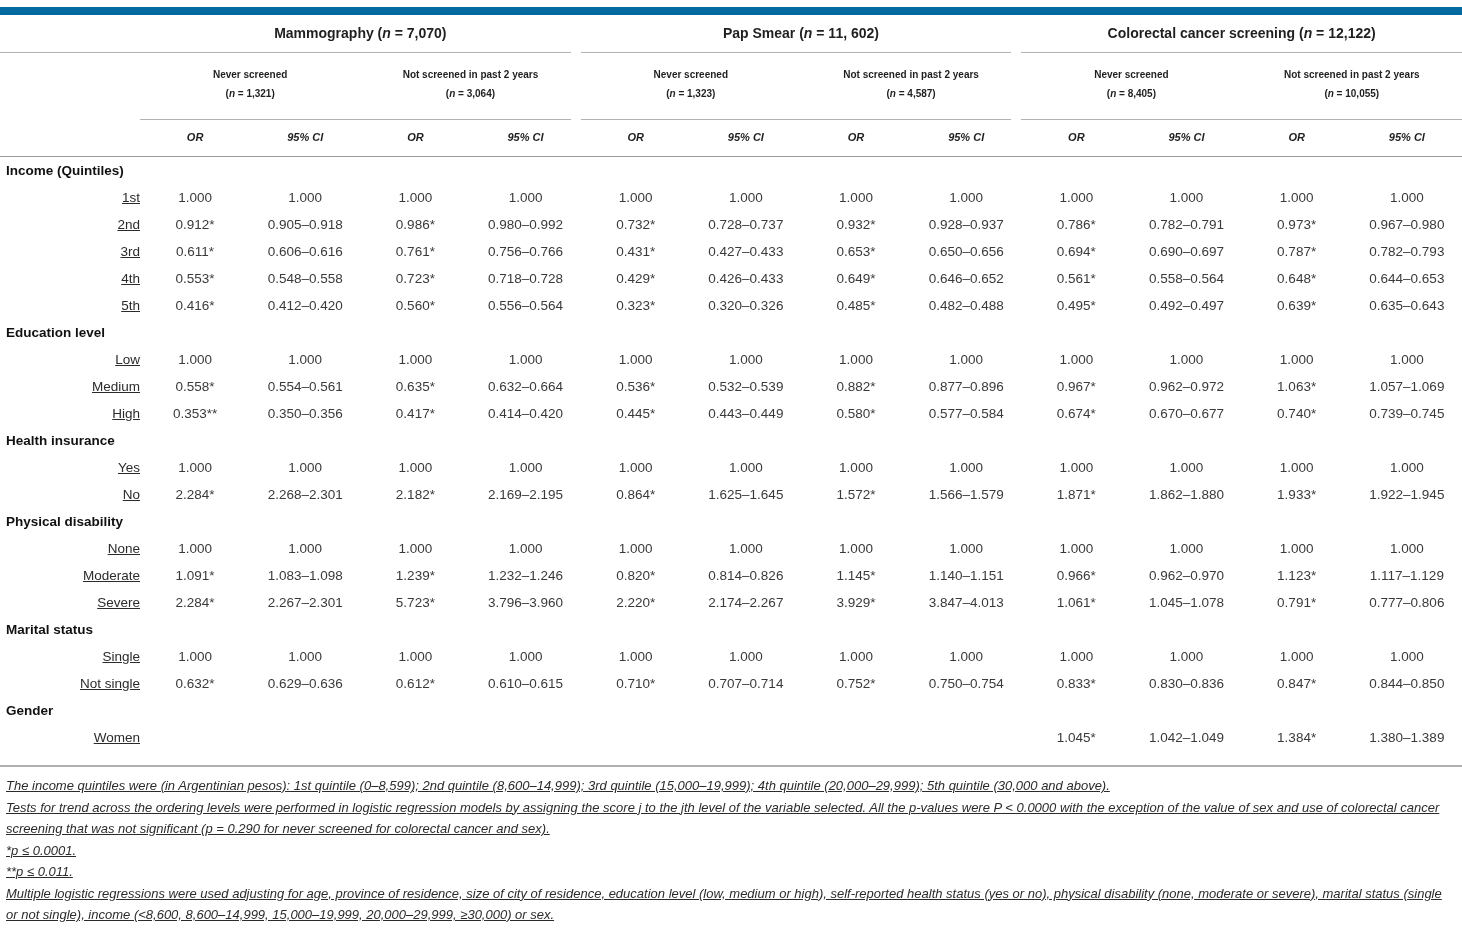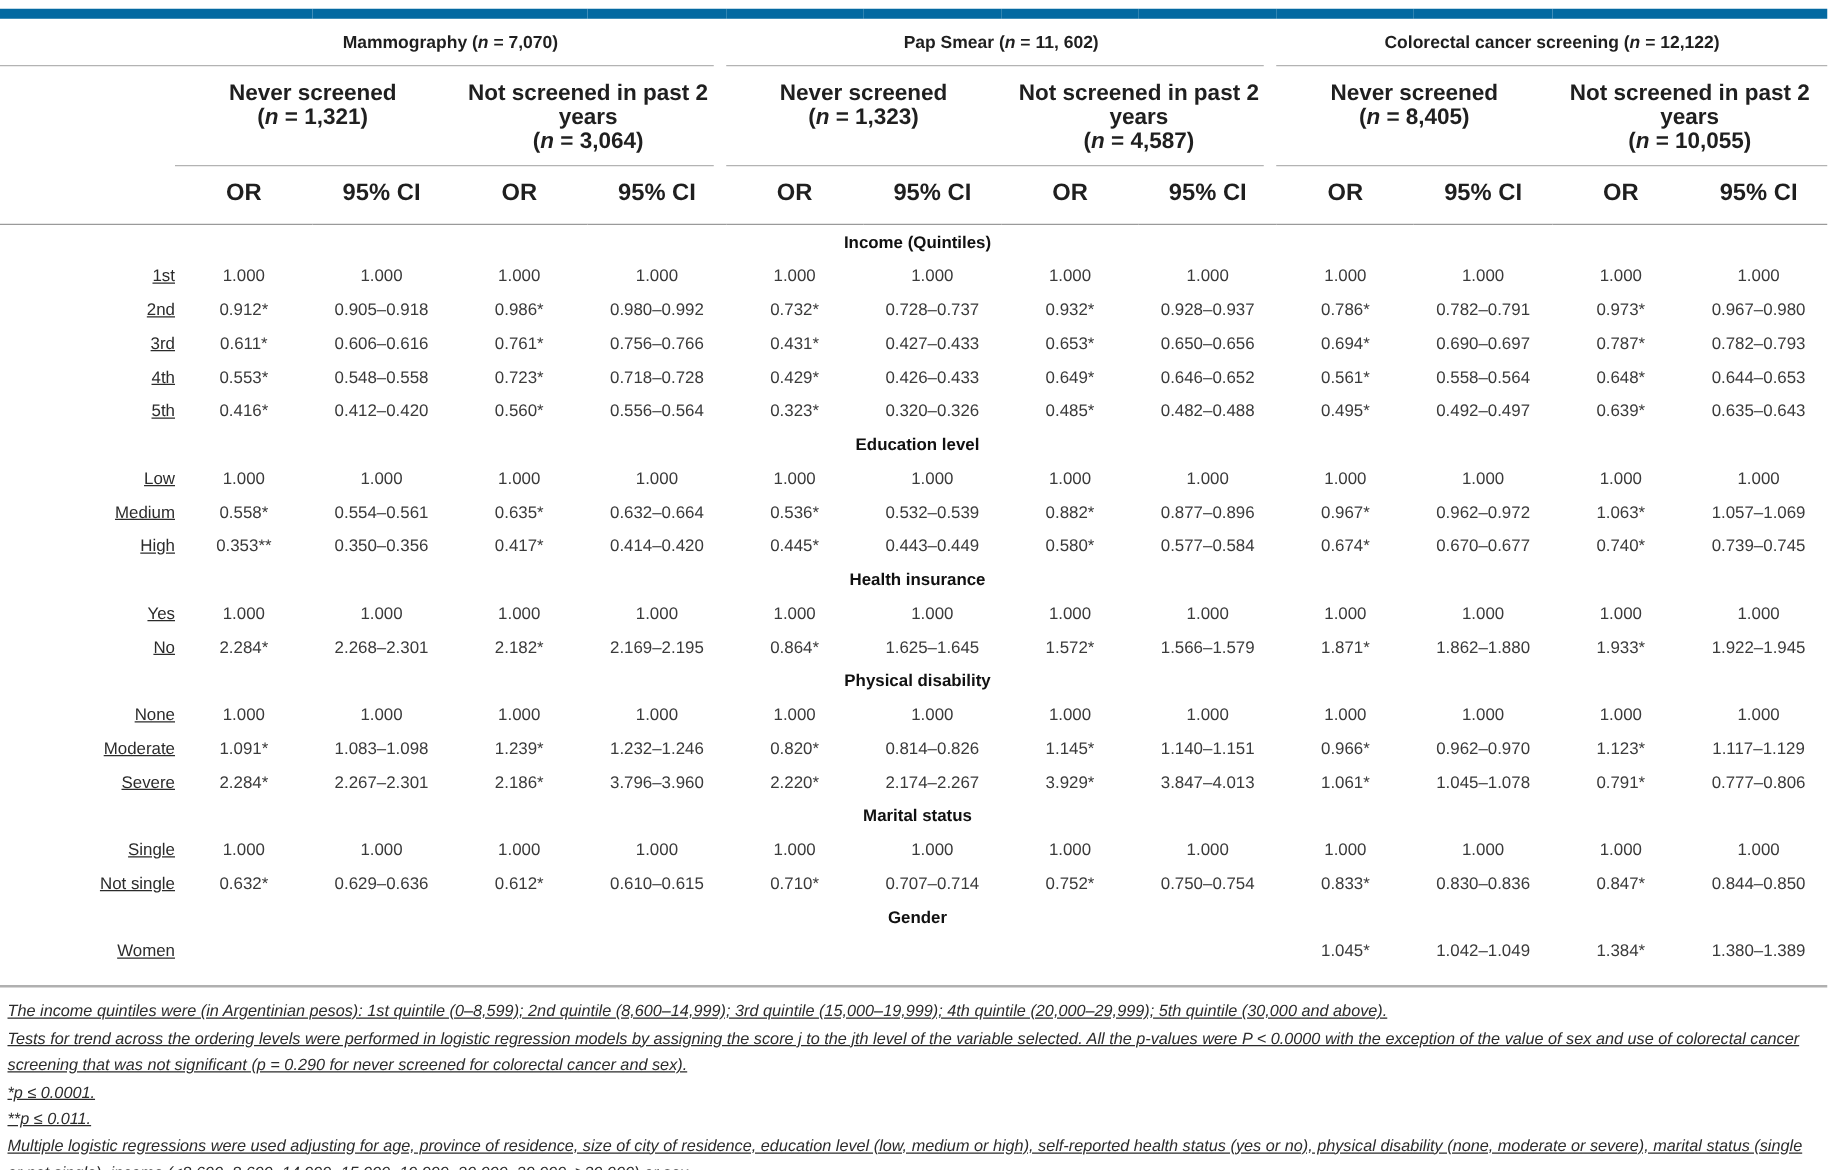--- a/index.html
+++ b/index.html
@@ -25,53 +25,54 @@
   
   thead th { font-weight: bold; color: #1f1f1f; }
   tr.r-group th {
     font-size: 14px;
     padding: 9px 0 10px 0;
     text-align: center;
     vertical-align: middle;
     line-height: 18px;
   }
   tr.r-sub th {
-    font-size: 18px;
+    font-size: 10px;
     text-align: center;
     vertical-align: top;
     padding: 12px 4px 10px 4px;
     line-height: 19px;
     height: 66px;
     box-sizing: border-box;
   }
   tr.r-orci th {
-    font-size: 19px;
+    font-size: 11px;
     text-align: center;
     vertical-align: middle;
     padding: 11px 0 13px 0;
     border-bottom: 1px solid #9a9a9a;
+    font-style: italic;
   }
   tr.r-rule td { padding: 0; height: 1px; }
   .rule { border-top: 1px solid #b3b3b3; height: 0; }
   .rule.gap-r { margin-right: 10px; }
   .it { font-style: italic; }
   .sub-n { font-weight: bold; }
   
   tbody td {
     font-size: 13.5px;
     height: 27px;
     padding: 0;
     vertical-align: middle;
     white-space: nowrap;
     overflow: hidden;
   }
   td.section-label {
     font-weight: bold;
     color: #111111;
-    text-align: center;
+    text-align: left;
     padding-left: 6px;
   }
   td.row-label {
     text-align: right;
     padding-left: 18px;
     color: #2b2b2b;
     text-decoration: underline;
   }
   td.val { text-align: center; color: #3a3a3a; }
   
@@ -368,21 +369,21 @@
         <td class="val">1.140–1.151</td>
         <td class="val">0.966*</td>
         <td class="val">0.962–0.970</td>
         <td class="val">1.123*</td>
         <td class="val">1.117–1.129</td>
       </tr>
       <tr>
         <td class="row-label">Severe</td>
         <td class="val">2.284*</td>
         <td class="val">2.267–2.301</td>
-        <td class="val">2.186*</td>
+        <td class="val">5.723*</td>
         <td class="val">3.796–3.960</td>
         <td class="val">2.220*</td>
         <td class="val">2.174–2.267</td>
         <td class="val">3.929*</td>
         <td class="val">3.847–4.013</td>
         <td class="val">1.061*</td>
         <td class="val">1.045–1.078</td>
         <td class="val">0.791*</td>
         <td class="val">0.777–0.806</td>
       </tr>

